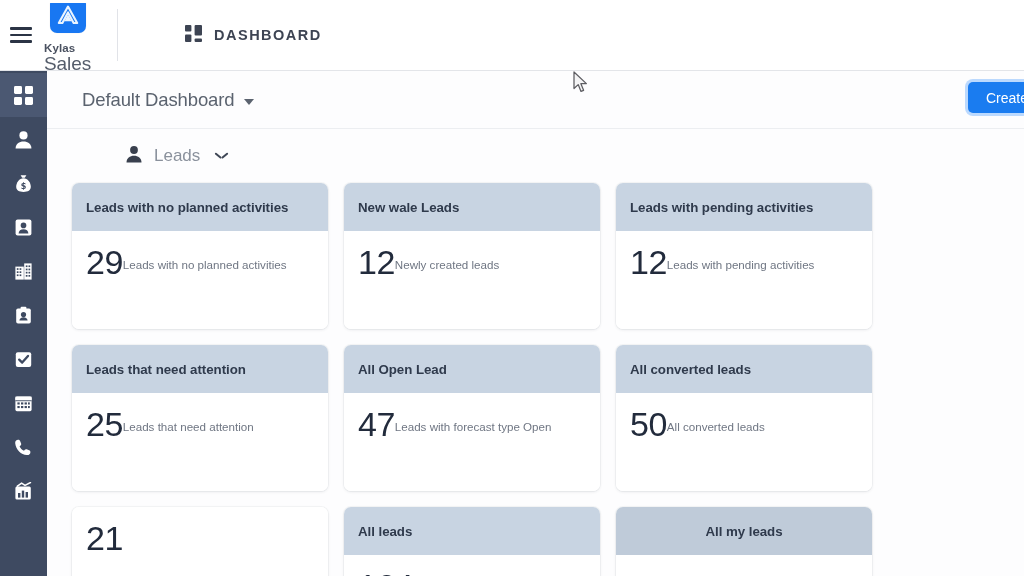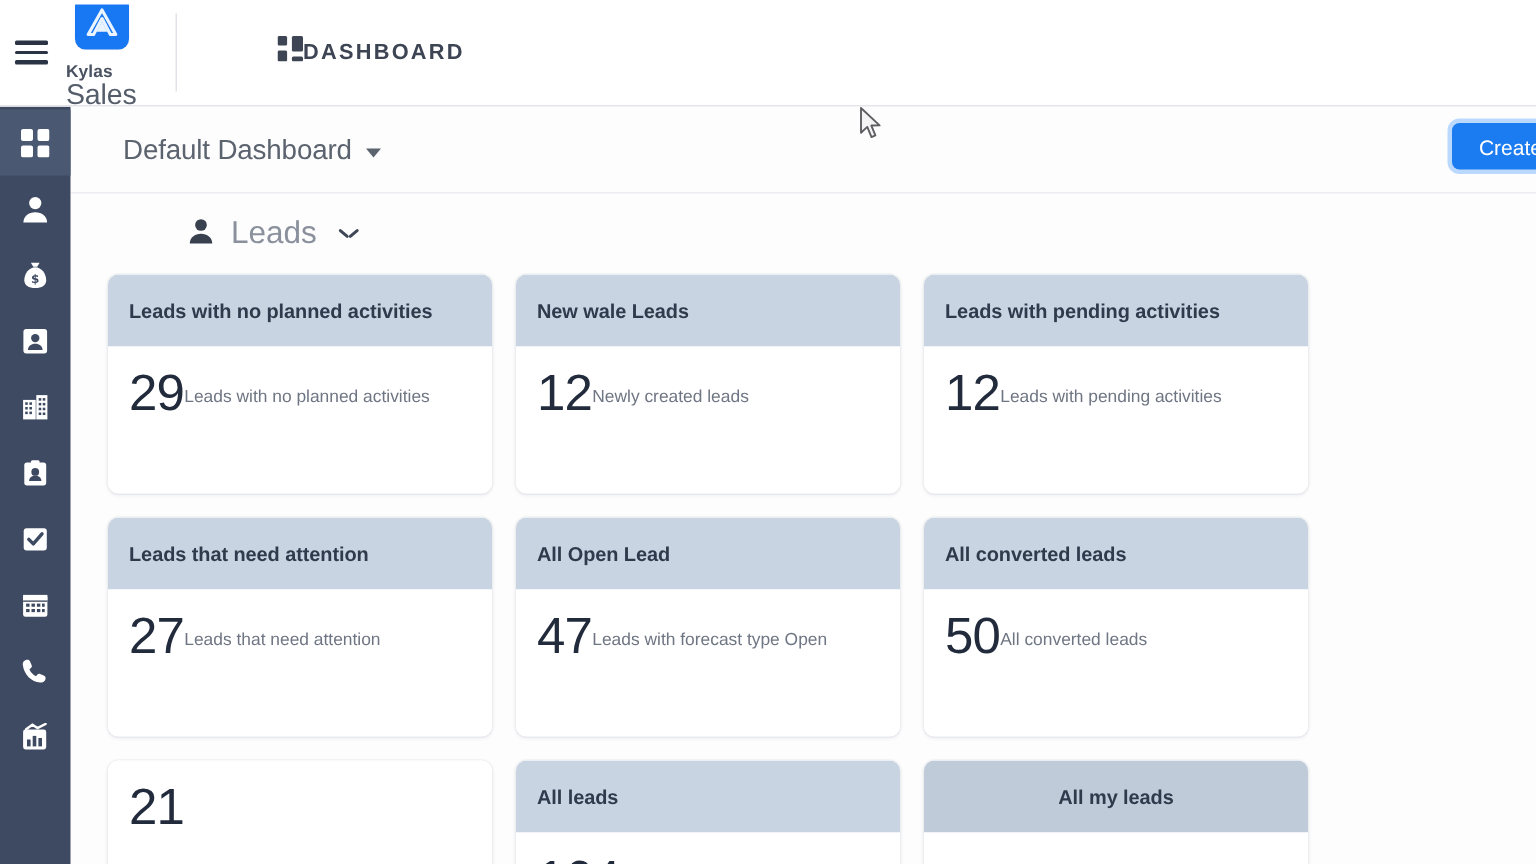--- a/index.html
+++ b/index.html
@@ -48,21 +48,21 @@
   }
   .brand-bottom {
     font-size:19px; font-weight:400; color:#555d6b;
     letter-spacing:-.1px;
   }
   .topbar-divider {
     width:1px; height:52px; background:#e1e3e8;
     margin-left:26px; margin-right:0;
   }
   .nav-section {
-    display:flex; align-items:center; 
+    display:flex; align-items:center; gap:12px;
     margin-left:27px;
     padding-left:40px;
   }
   .nav-label {
     font-size:14.5px; font-weight:700; color:#3d4453;
     letter-spacing:1.5px;
   }
 
   
   .sidebar {
@@ -118,21 +118,21 @@
     overflow:hidden;
   }
 
   .entity-row {
     height:54px;
     display:flex; align-items:center;
     padding-left:78px;
     gap:11px;
   }
   .entity-label {
-    font-size:21px; color:#8a919c; font-weight:400;
+    font-size:17px; color:#8a919c; font-weight:400;
   }
   .chev {
     width:13px; height:8px; margin-left:4px;
     position:relative;
   }
   .chev:before, .chev:after {
     content:""; position:absolute; top:0;
     width:8px; height:2.4px; background:#3f4756; border-radius:2px;
   }
   .chev:before { left:0; transform:rotate(40deg); transform-origin:left center; }
@@ -416,21 +416,21 @@
           <span class="card-value">12</span>
           <span class="card-sub">Leads with pending activities</span>
         </div>
       </div>
 
       <div class="card">
         <div class="card-head">
           <span class="card-title">Leads that need attention</span>
         </div>
         <div class="card-body">
-          <span class="card-value">27</span>
+          <span class="card-value">25</span>
           <span class="card-sub">Leads that need attention</span>
         </div>
       </div>
 
       <div class="card">
         <div class="card-head">
           <span class="card-title">All Open Lead</span>
         </div>
         <div class="card-body">
           <span class="card-value">47</span>

